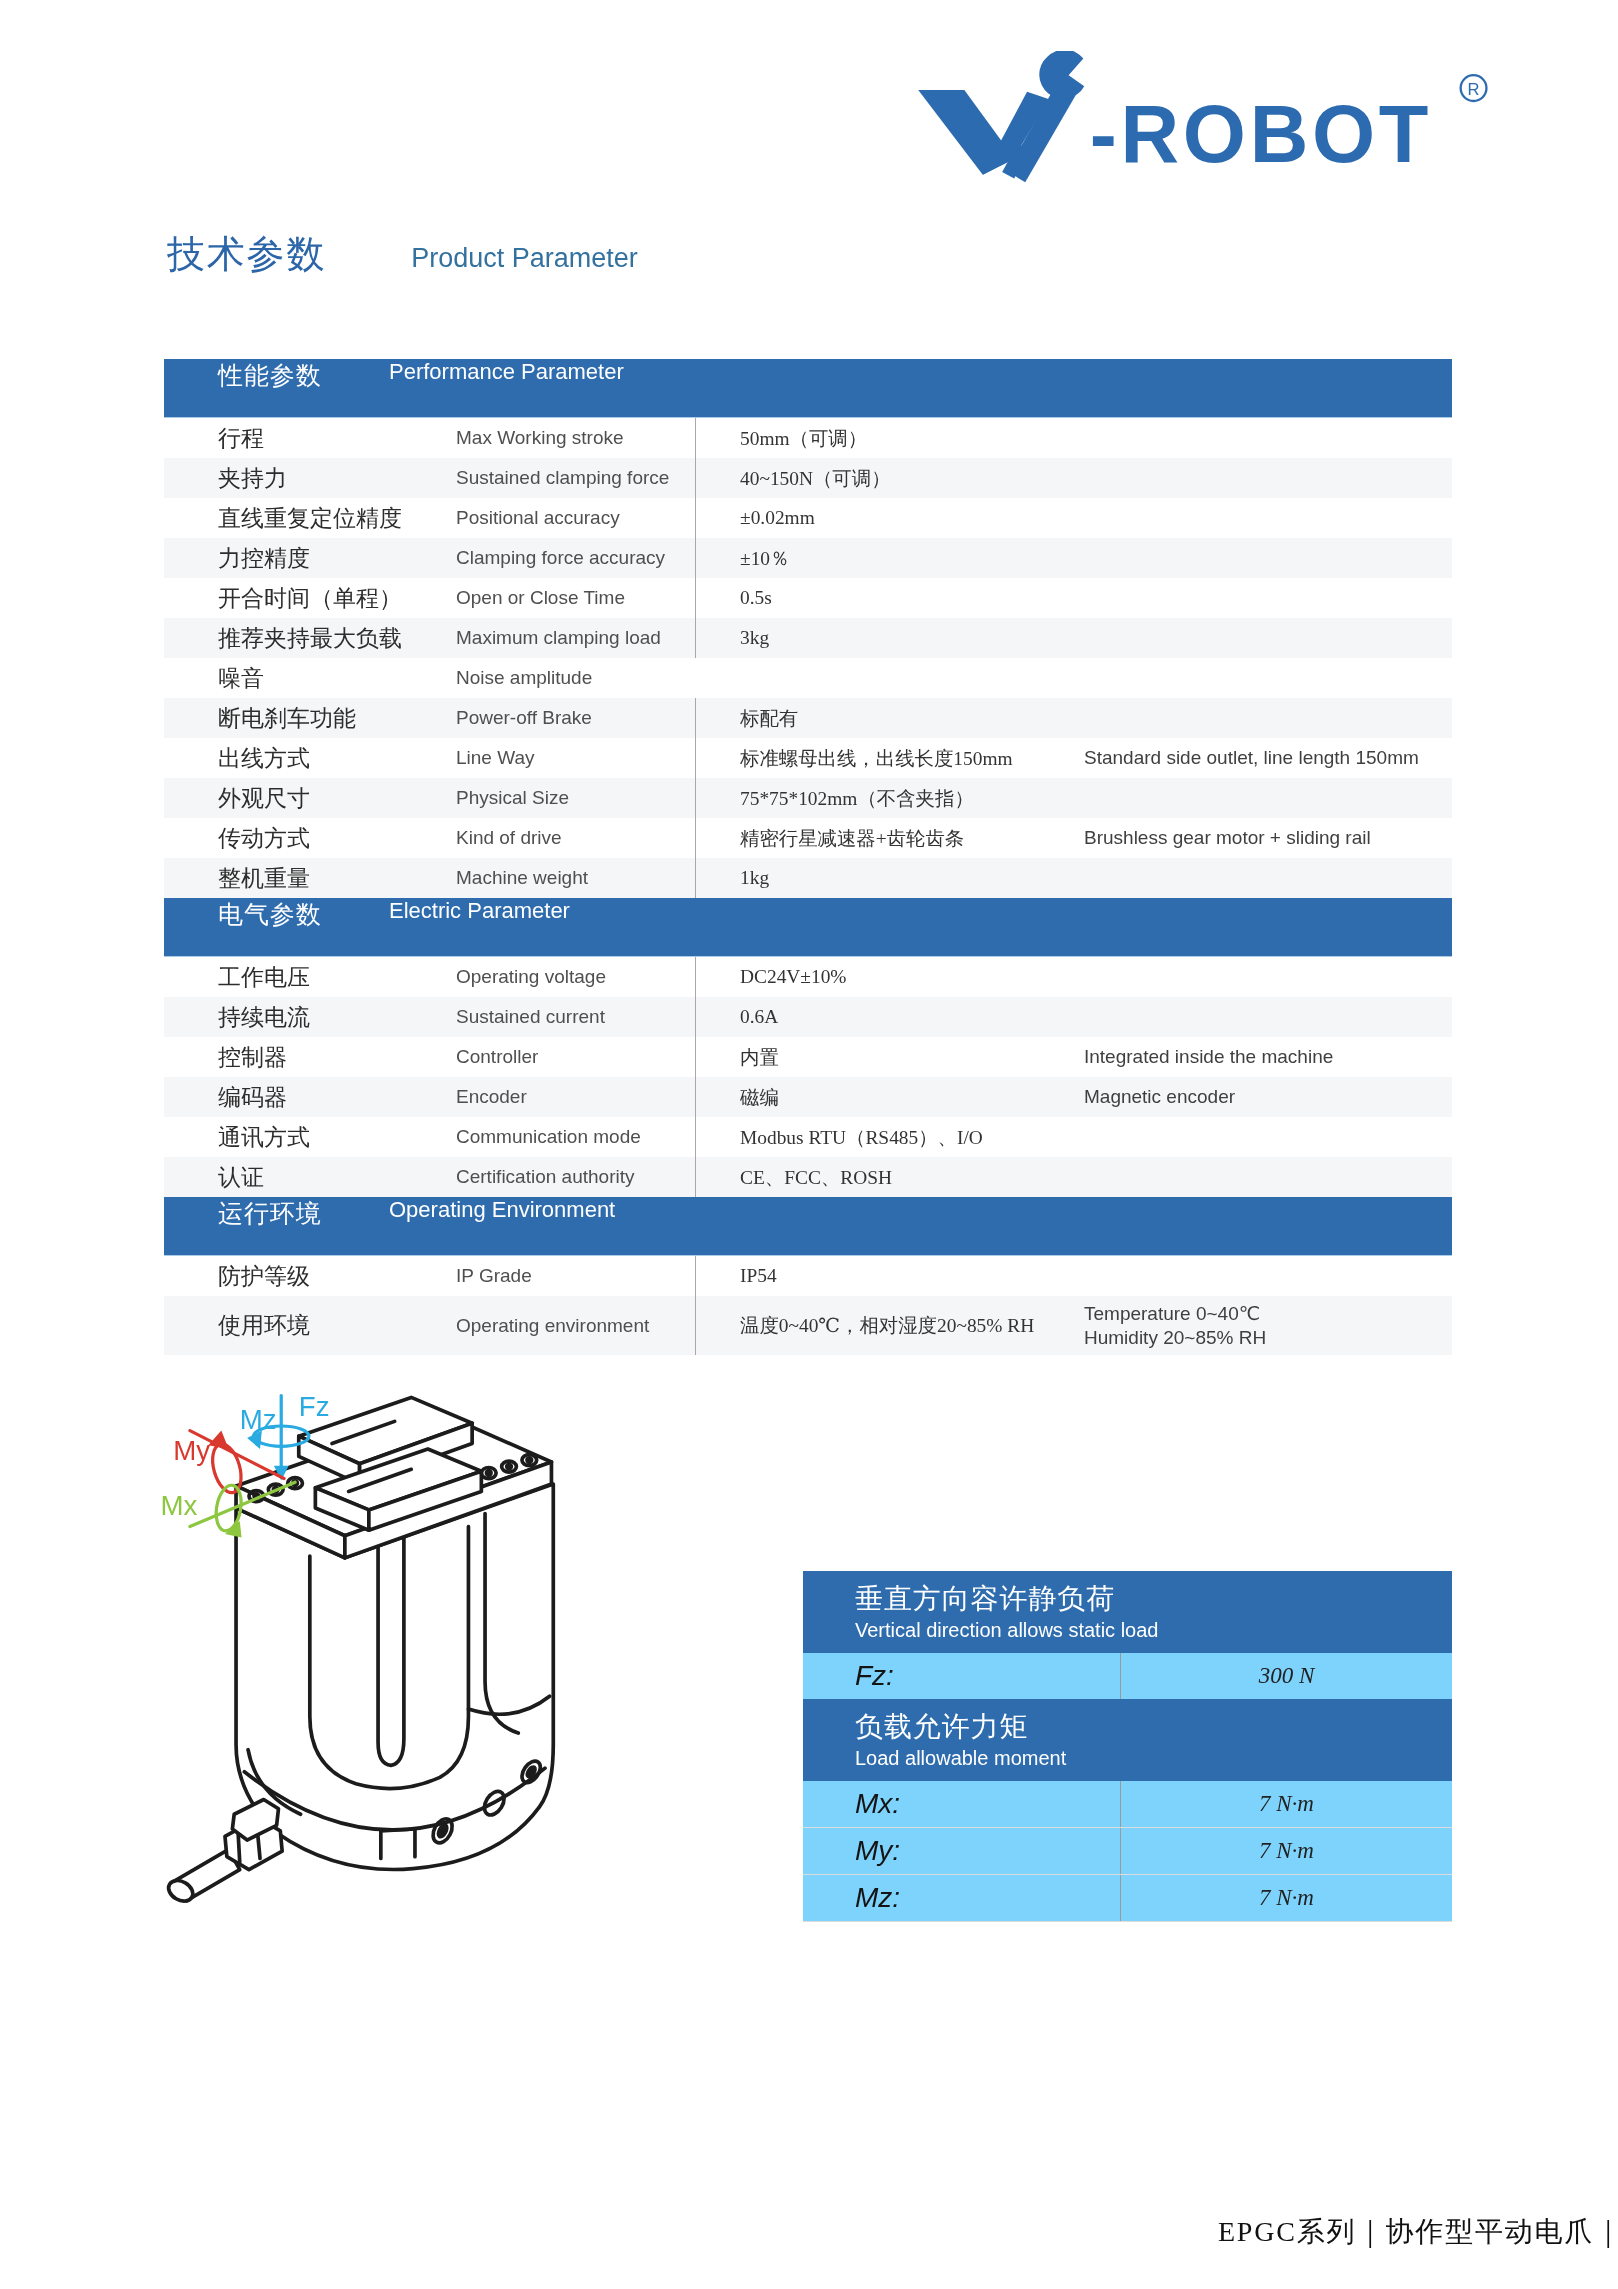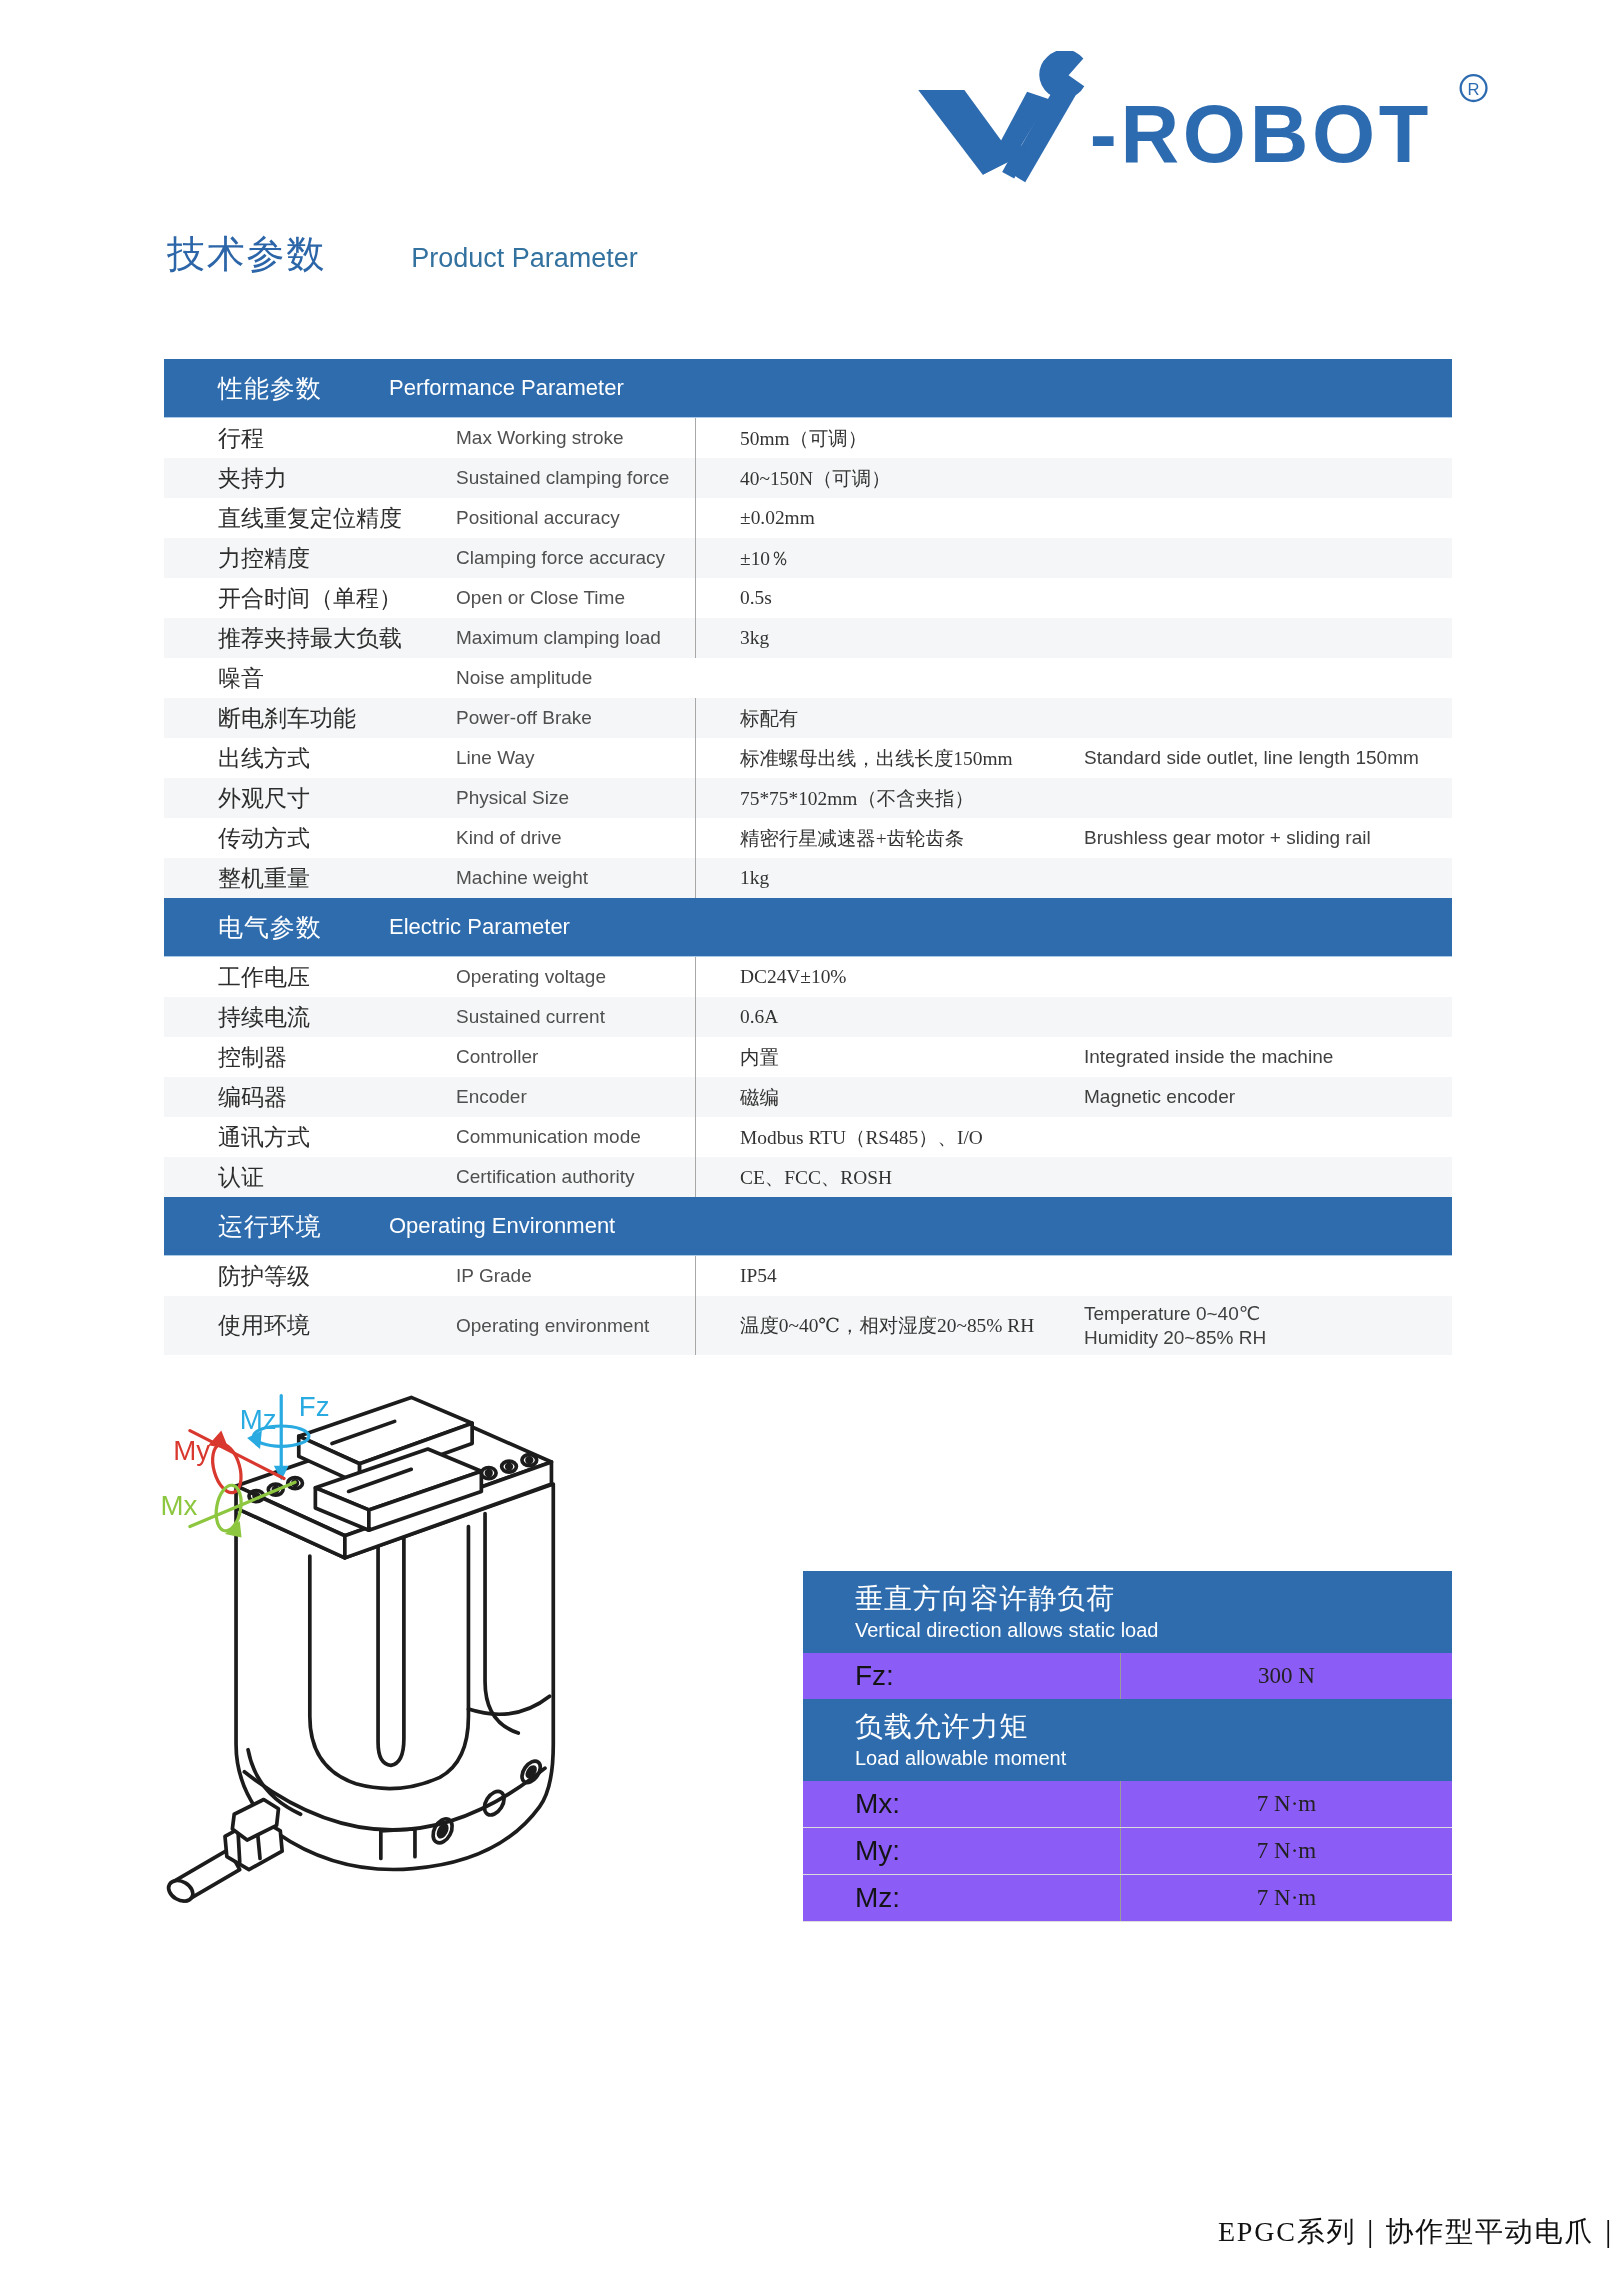--- a/index.html
+++ b/index.html
@@ -21,21 +21,21 @@
   }
   
   .logo{position:absolute;left:909px;top:51px;width:595px;height:148px;}
   
   .title{position:absolute;left:167px;top:229px;display:flex;align-items:baseline;}
   .title .zh{font-size:38px;font-weight:normal;color:#2c66a8;letter-spacing:1.8px;}
   .title .en{font-size:27px;color:#33719f;margin-left:85px;}
   
   .spec-table{position:absolute;left:164px;top:359px;width:1288px;}
   .sect-header{
-    height:59px;background:var(--blue);display:flex;align-items:center;
+    height:59px;background:var(--blue);display:flex;
     border-bottom:1.8px solid #a9cbe8;box-sizing:border-box;
   }
   .h-zh{margin-left:54px;width:171px;font-size:25px;color:#fff;letter-spacing:0.9px;}
   .h-en{font-size:22px;color:#fff;}
   .rows .trow{display:flex;height:40px;align-items:center;}
   .rows .trow:nth-child(even){background:var(--stripe);}
   .c{box-sizing:border-box;}
   .c.zh{padding-left:54px;width:292px;font-size:23px;color:var(--ink);}
   .c.en{width:239px;font-size:19px;color:var(--ink2);}
   .c.val{
@@ -49,21 +49,21 @@
   .diagram{position:absolute;left:118px;top:1377px;width:498px;height:572px;}
   .ax-label{font-family:"Liberation Sans","DejaVu Sans",sans-serif;font-size:30px;}
   
   .load{position:absolute;left:803px;top:1571px;width:649px;}
   .lt-header{
     background:var(--blue);color:#fff;box-sizing:border-box;
     padding:9.2px 0 11px 52px;
   }
   .lt-header .zh{font-size:28px;line-height:1.35;letter-spacing:0.9px;}
   .lt-header .en{font-size:20px;line-height:1.2;}
-  .lt-row{display:flex;align-items:stretch;height:46px;background:#8b5cf6;}
+  .lt-row{display:flex;align-items:stretch;height:46px;background:#7dd3fc;font-style:italic;}
   .lt-row + .lt-row{border-top:0.9px solid var(--hair);text-align:center;}
   .load .lt-row:last-child{border-bottom:0.9px solid var(--hair);}
   .lt-label{
     box-sizing:border-box;padding-left:52px;width:317px;font-size:28px;color:#141414;
     display:flex;align-items:center;
   }
   .lt-val{
     flex:1;border-left:0.9px solid #9a9a9a;display:flex;align-items:center;justify-content:center;
     font-family:"Liberation Serif","DejaVu Serif",serif;font-size:23px;color:#222;
   }

